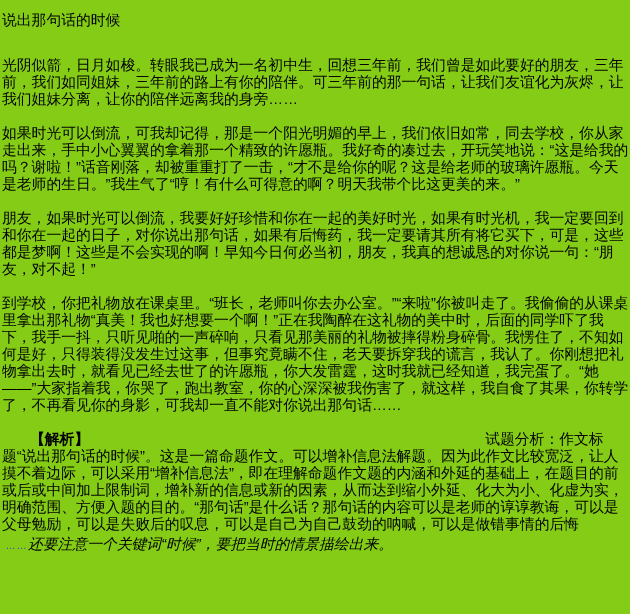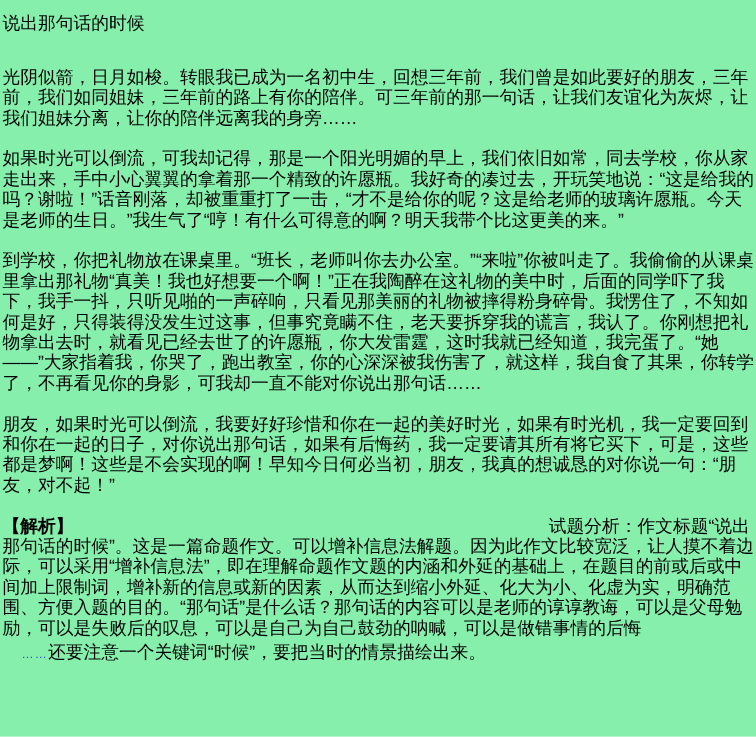--- a/index.html
+++ b/index.html
@@ -1,65 +1,65 @@
 <!DOCTYPE html>
 <html><head>
 <meta charset="utf-8">
 <style>
   html, body { margin: 0; padding: 0; background: #ffffff; }
   .page {
     width: 630px;
     height: 614px;
     overflow: hidden;
-    background: #86efac;
+    background: #84cc16;
     color: #000000;
     font-family: "Liberation Sans", sans-serif;
     font-size: 14.8px;
     line-height: 17px;
     box-sizing: border-box;
     padding: 12px 0 0 2px;
   }
   .doc { width: 627px; }
   .title {
     margin: 0 0 28px 0;
     font-size: 14.8px;
     font-weight: normal;
   }
   .para {
     margin: 0 0 17px 0;
     word-break: break-all;
     text-align: left;
   }
   .analysis-para { margin: 0 0 2px 0; }
-  .analysis-label { font-weight: bold; }
+  .analysis-label { font-weight: bold; margin-left: 28px; }
   .analysis-gap { display: inline-block; width: 396px; height: 1px; }
-  .tail-line { margin: 3px 0 0 16px; }
+  .tail-line { margin: 3px 0 0 4px; font-style: italic; }
   .ellipsis-link {
     color: #3c46c8;
     font-size: 10px;
     letter-spacing: 1px;
     vertical-align: baseline;
   }
 </style>
 </head>
 <body>
 
 <div class="page">
   <div class="doc">
 
     <div class="title">说出那句话的时候</div>
 
     <p class="para">光阴似箭，日月如梭。转眼我已成为一名初中生，回想三年前，我们曾是如此要好的朋友，三年前，我们如同姐妹，三年前的路上有你的陪伴。可三年前的那一句话，让我们友谊化为灰烬，让我们姐妹分离，让你的陪伴远离我的身旁……</p>
 
 
     <p class="para">如果时光可以倒流，可我却记得，那是一个阳光明媚的早上，我们依旧如常，同去学校，你从家走出来，手中小心翼翼的拿着那一个精致的许愿瓶。我好奇的凑过去，开玩笑地说：“这是给我的吗？谢啦！”话音刚落，却被重重打了一击，“才不是给你的呢？这是给老师的玻璃许愿瓶。今天是老师的生日。”我生气了“哼！有什么可得意的啊？明天我带个比这更美的来。”</p>
 
+    <p class="para">朋友，如果时光可以倒流，我要好好珍惜和你在一起的美好时光，如果有时光机，我一定要回到和你在一起的日子，对你说出那句话，如果有后悔药，我一定要请其所有将它买下，可是，这些都是梦啊！这些是不会实现的啊！早知今日何必当初，朋友，我真的想诚恳的对你说一句：“朋友，对不起！”</p>
+
     <p class="para">到学校，你把礼物放在课桌里。“班长，老师叫你去办公室。”“来啦”你被叫走了。我偷偷的从课桌里拿出那礼物“真美！我也好想要一个啊！”正在我陶醉在这礼物的美中时，后面的同学吓了我下，我手一抖，只听见啪的一声碎响，只看见那美丽的礼物被摔得粉身碎骨。我愣住了，不知如何是好，只得装得没发生过这事，但事究竟瞒不住，老天要拆穿我的谎言，我认了。你刚想把礼物拿出去时，就看见已经去世了的许愿瓶，你大发雷霆，这时我就已经知道，我完蛋了。“她——”大家指着我，你哭了，跑出教室，你的心深深被我伤害了，就这样，我自食了其果，你转学了，不再看见你的身影，可我却一直不能对你说出那句话……</p>
-
-    <p class="para">朋友，如果时光可以倒流，我要好好珍惜和你在一起的美好时光，如果有时光机，我一定要回到和你在一起的日子，对你说出那句话，如果有后悔药，我一定要请其所有将它买下，可是，这些都是梦啊！这些是不会实现的啊！早知今日何必当初，朋友，我真的想诚恳的对你说一句：“朋友，对不起！”</p>
 
     <div class="analysis">
       <p class="para analysis-para"><span class="analysis-label">【解析】</span><span class="analysis-gap"></span><span>试题分析：作文标题“说出那句话的时候”。这是一篇命题作文。可以增补信息法解题。因为此作文比较宽泛，让人摸不着边际，可以采用“增补信息法”，即在理解命题作文题的内涵和外延的基础上，在题目的前或后或中间加上限制词，增补新的信息或新的因素，从而达到缩小外延、化大为小、化虚为实，明确范围、方便入题的目的。“那句话”是什么话？那句话的内容可以是老师的谆谆教诲，可以是父母勉励，可以是失败后的叹息，可以是自己为自己鼓劲的呐喊，可以是做错事情的后悔</span></p>
 
       <p class="para tail-line"><span class="ellipsis-link">……</span><span>还要注意一个关键词“时候”，要把当时的情景描绘出来。</span></p>
     </div>
 
   </div>
 </div>
 

